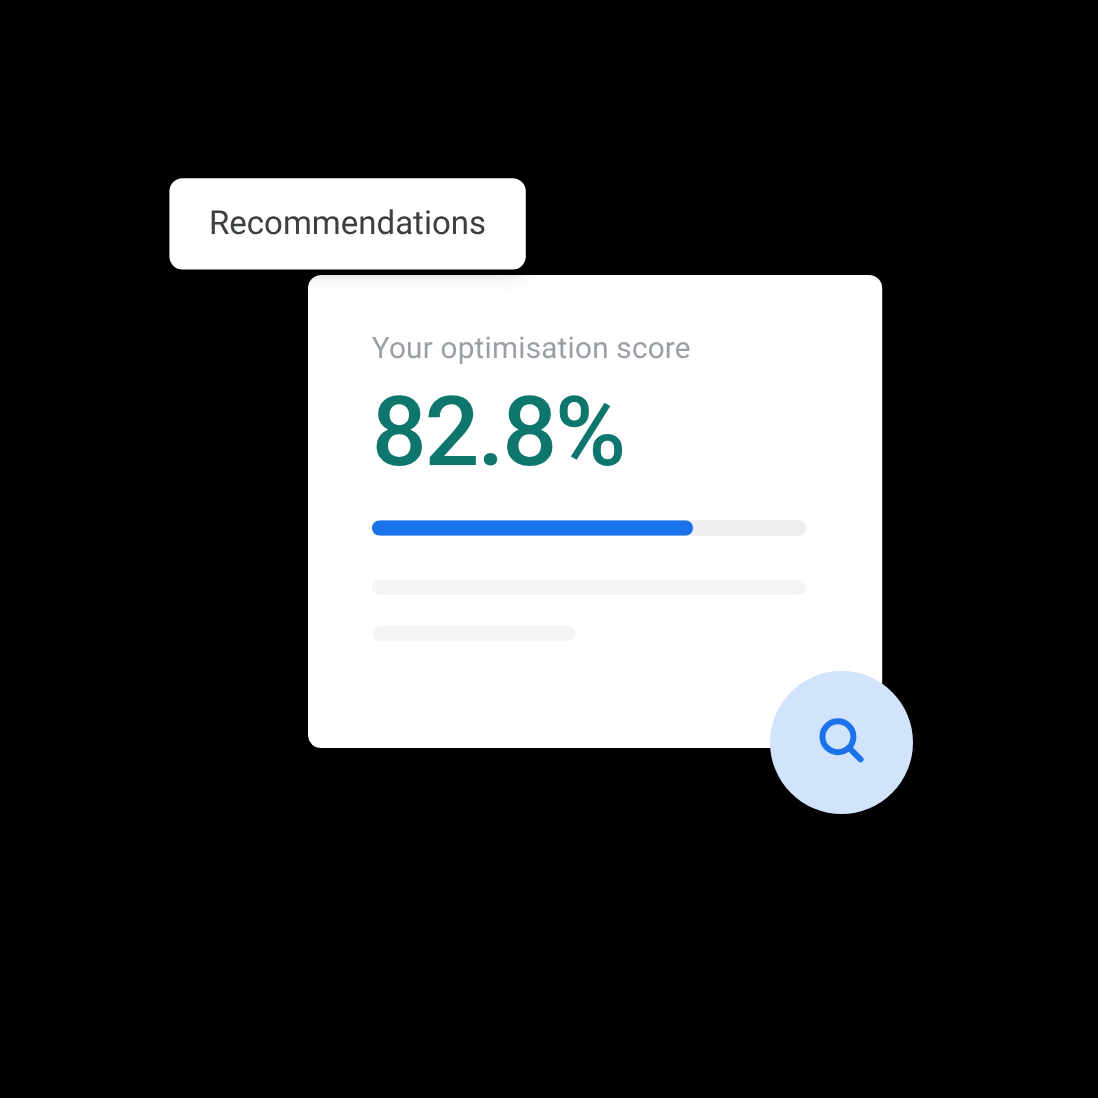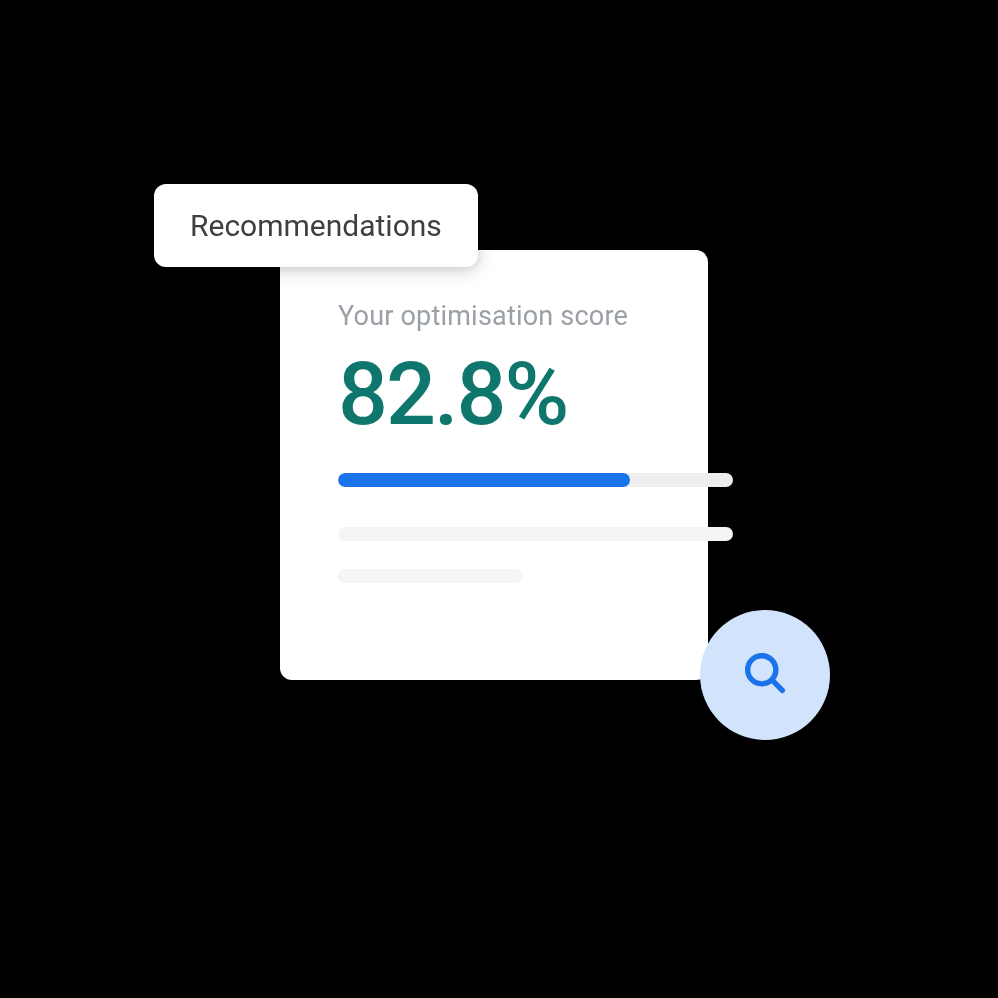--- a/index.html
+++ b/index.html
@@ -11,21 +11,21 @@
       width: 998px;
       height: 998px;
       background: #000000;
       font-family: 'Google Sans', 'Roboto', Arial, sans-serif;
       position: relative;
     }
     .main-card {
       position: absolute;
       left: 280px;
       top: 250px;
-      width: 428px;
+      width: 522px;
       height: 430px;
       background: #ffffff;
       border-radius: 12px;
       box-shadow: 0 4px 20px rgba(0,0,0,0.15), 0 2px 8px rgba(0,0,0,0.1);
       padding: 50px 40px 40px 58px;
     }
     .subtitle {
       font-size: 27px;
       color: #9aa0a6;
       font-weight: 400;
@@ -63,21 +63,21 @@
     }
     .placeholder-line-2 {
       width: 185px;
       height: 14px;
       background: #f5f5f5;
       border-radius: 10px;
     }
     .recommendations-chip {
       position: absolute;
       left: 154px;
-      top: 184px;
+      top: 162px;
       background: #ffffff;
       border-radius: 12px;
       padding: 24px 36px;
       box-shadow: 0 4px 20px rgba(0,0,0,0.15), 0 2px 8px rgba(0,0,0,0.1);
       font-size: 30px;
       color: #3c4043;
       font-weight: 400;
       z-index: 10;
     }
     .search-button {

